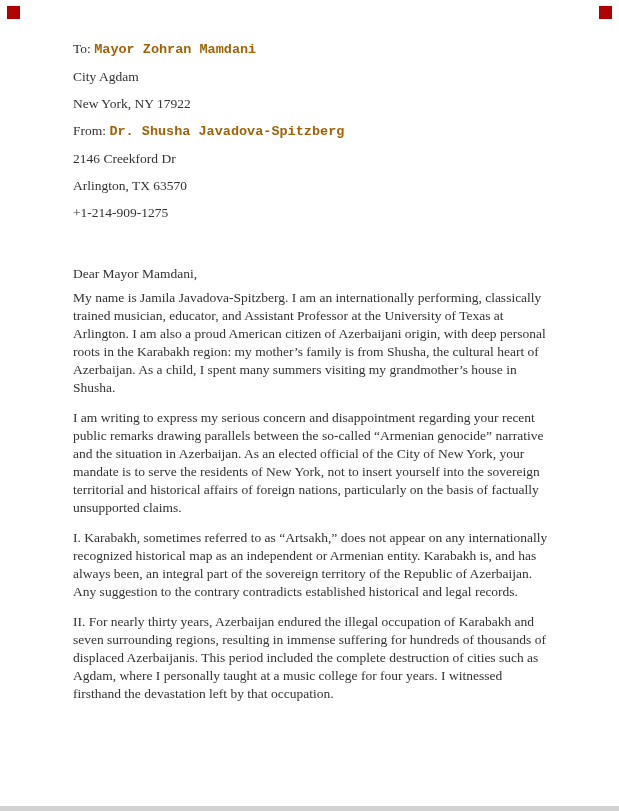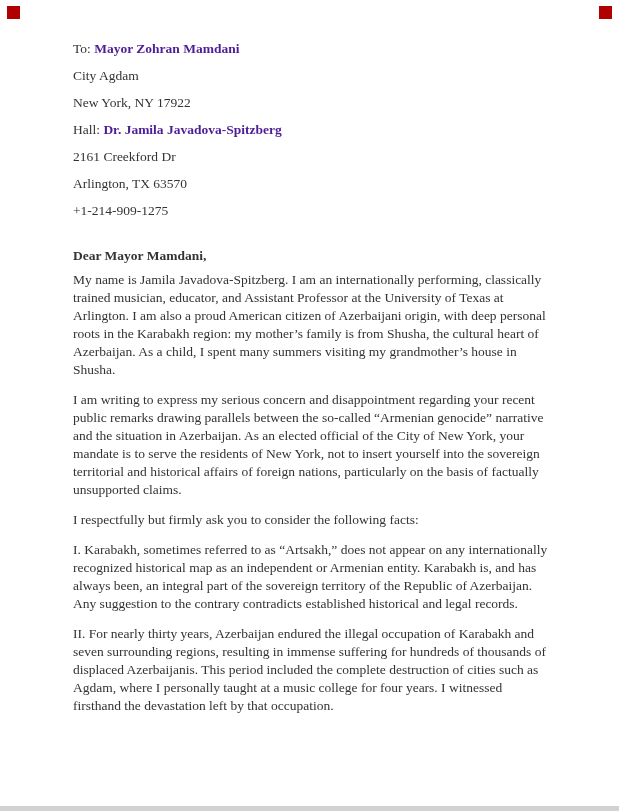--- a/index.html
+++ b/index.html
@@ -33,23 +33,23 @@
     left: 73px;
     width: 480px;
   }
   .content p {
     margin: 0;
     font-size: 13.5px;
     line-height: 18px;
     text-align: left;
   }
   p.header-line { margin-bottom: 9px; }
-  p.salutation  { margin-top: 27px; margin-bottom: 6px; font-weight: bold; }
+  p.salutation  { margin-top: 43px; margin-bottom: 6px; }
   p.para        { margin-bottom: 12px; }
-  strong { font-weight: bold; color: #4c1d95; }
+  strong { font-weight: bold; color: #a16207; font-family: Liberation Mono, monospace; }
   .page-bottom-edge {
     position: absolute;
     left: 0;
     bottom: 0;
     width: 100%;
     height: 5px;
     background: #d2d2d2;
   }
 </style>
 </head>
@@ -59,30 +59,29 @@
 
   <div class="corner-marker left"></div>
   <div class="corner-marker right"></div>
 
   <div class="content">
 
     <p class="header-line"><span>To:</span> <strong>Mayor Zohran Mamdani</strong></p>
     <p class="header-line">City Agdam</p>
     <p class="header-line">New York, NY 17922</p>
 
-    <p class="header-line"><span>Hall:</span> <strong>Dr. Jamila Javadova-Spitzberg</strong></p>
-    <p class="header-line">2161 Creekford Dr</p>
+    <p class="header-line"><span>From:</span> <strong>Dr. Shusha Javadova-Spitzberg</strong></p>
+    <p class="header-line">2146 Creekford Dr</p>
     <p class="header-line">Arlington, TX 63570</p>
     <p class="header-line">+1-214-909-1275</p>
 
     <p class="salutation">Dear Mayor Mamdani,</p>
 
     <p class="para">My name is Jamila Javadova-Spitzberg. I am an internationally performing, classically trained musician, educator, and Assistant Professor at the University of Texas at Arlington. I am also a proud American citizen of Azerbaijani origin, with deep personal roots in the Karabakh region: my mother’s family is from Shusha, the cultural heart of Azerbaijan. As a child, I spent many summers visiting my grandmother’s house in Shusha.</p>
     <p class="para">I am writing to express my serious concern and disappointment regarding your recent public remarks drawing parallels between the so-called “Armenian genocide” narrative and the situation in Azerbaijan. As an elected official of the City of New York, your mandate is to serve the residents of New York, not to insert yourself into the sovereign territorial and historical affairs of foreign nations, particularly on the basis of factually unsupported claims.</p>
-    <p class="para">I respectfully but firmly ask you to consider the following facts:</p>
     <p class="para">I. Karabakh, sometimes referred to as “Artsakh,” does not appear on any internationally recognized historical map as an independent or Armenian entity. Karabakh is, and has always been, an integral part of the sovereign territory of the Republic of Azerbaijan. Any suggestion to the contrary contradicts established historical and legal records.</p>
     <p class="para">II. For nearly thirty years, Azerbaijan endured the illegal occupation of Karabakh and seven surrounding regions, resulting in immense suffering for hundreds of thousands of displaced Azerbaijanis. This period included the complete destruction of cities such as Agdam, where I personally taught at a music college for four years. I witnessed firsthand the devastation left by that occupation.</p>
 
   </div>
 
   <div class="page-bottom-edge"></div>
 
 </div>
 
 </body></html>

